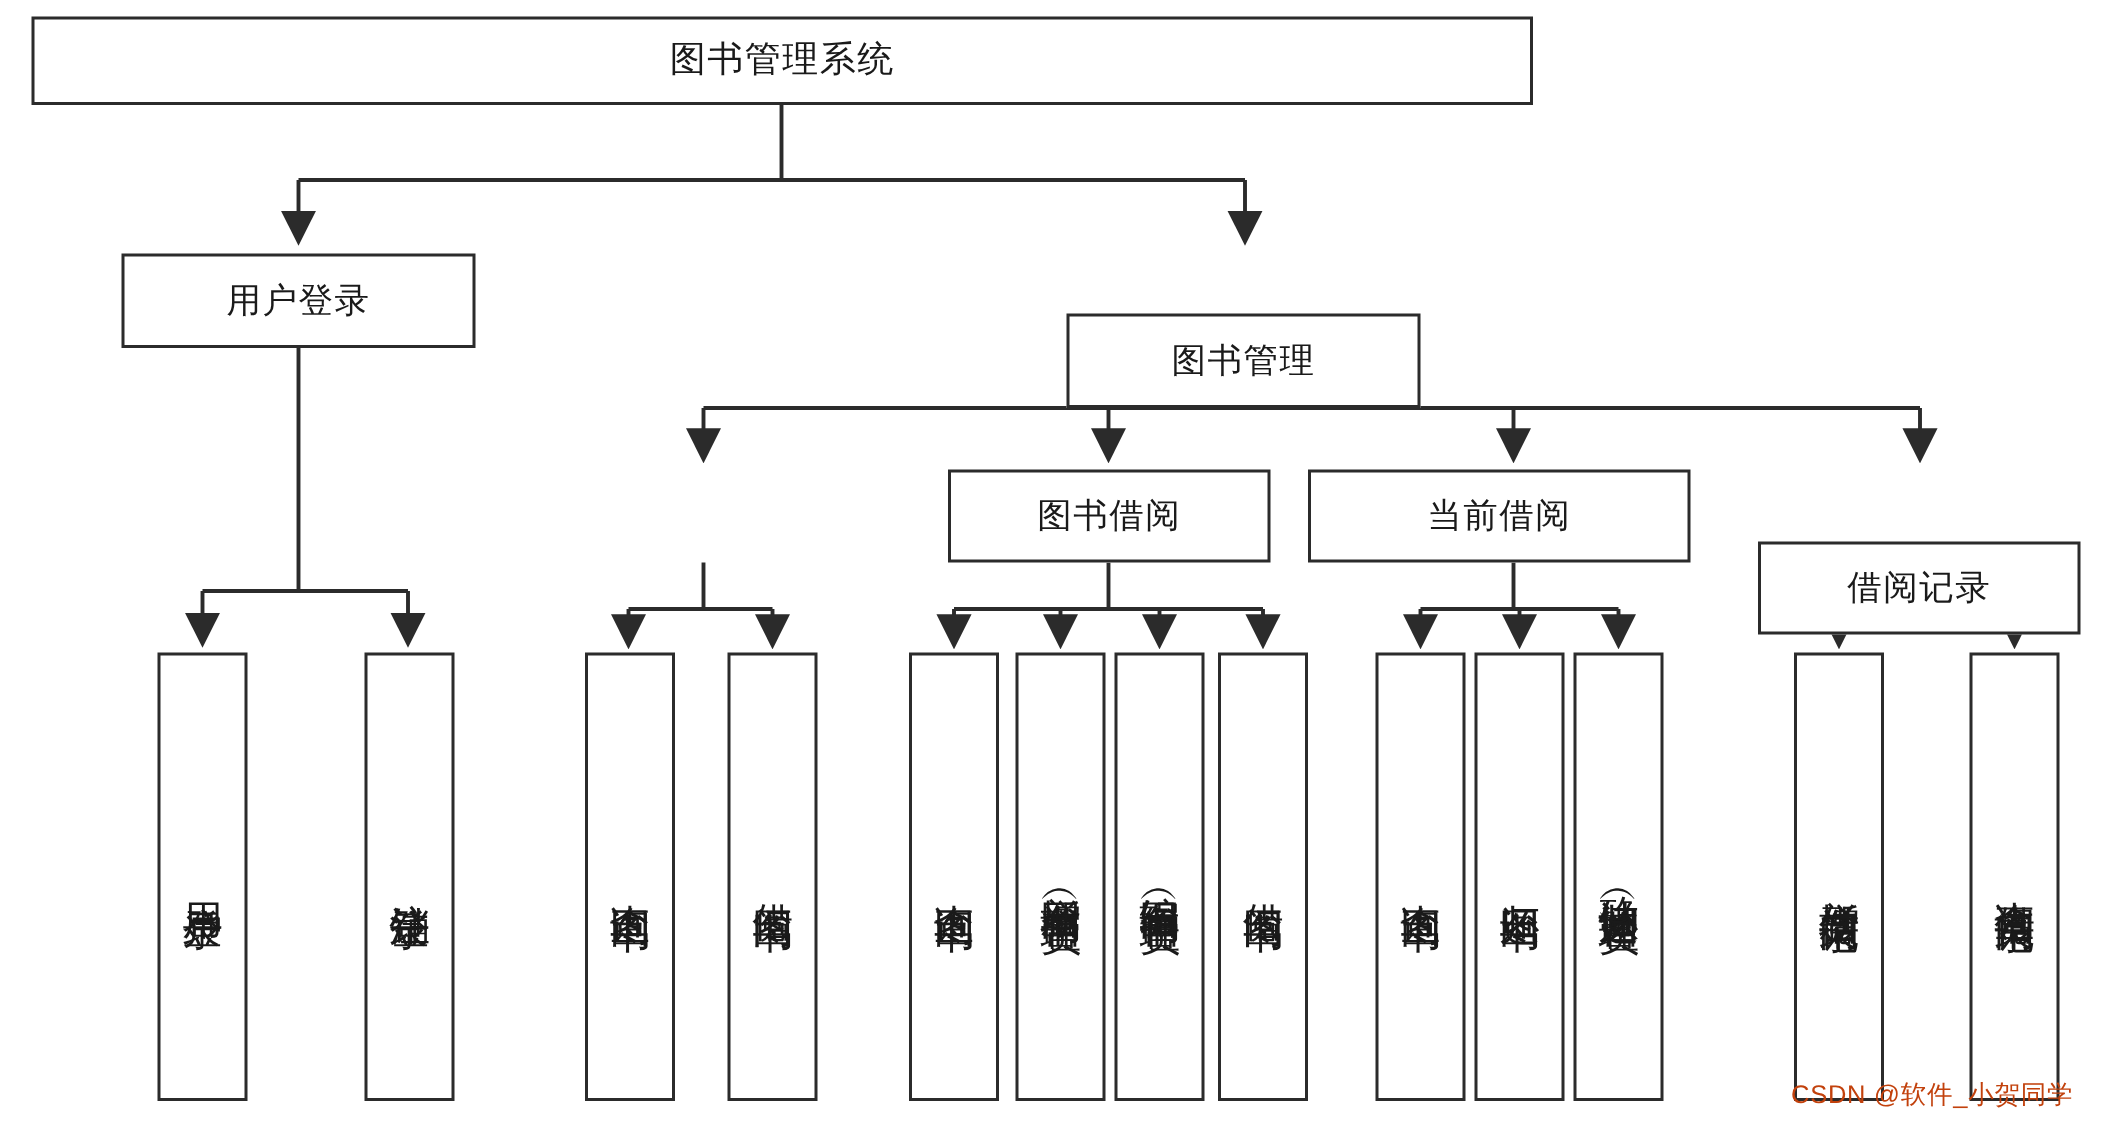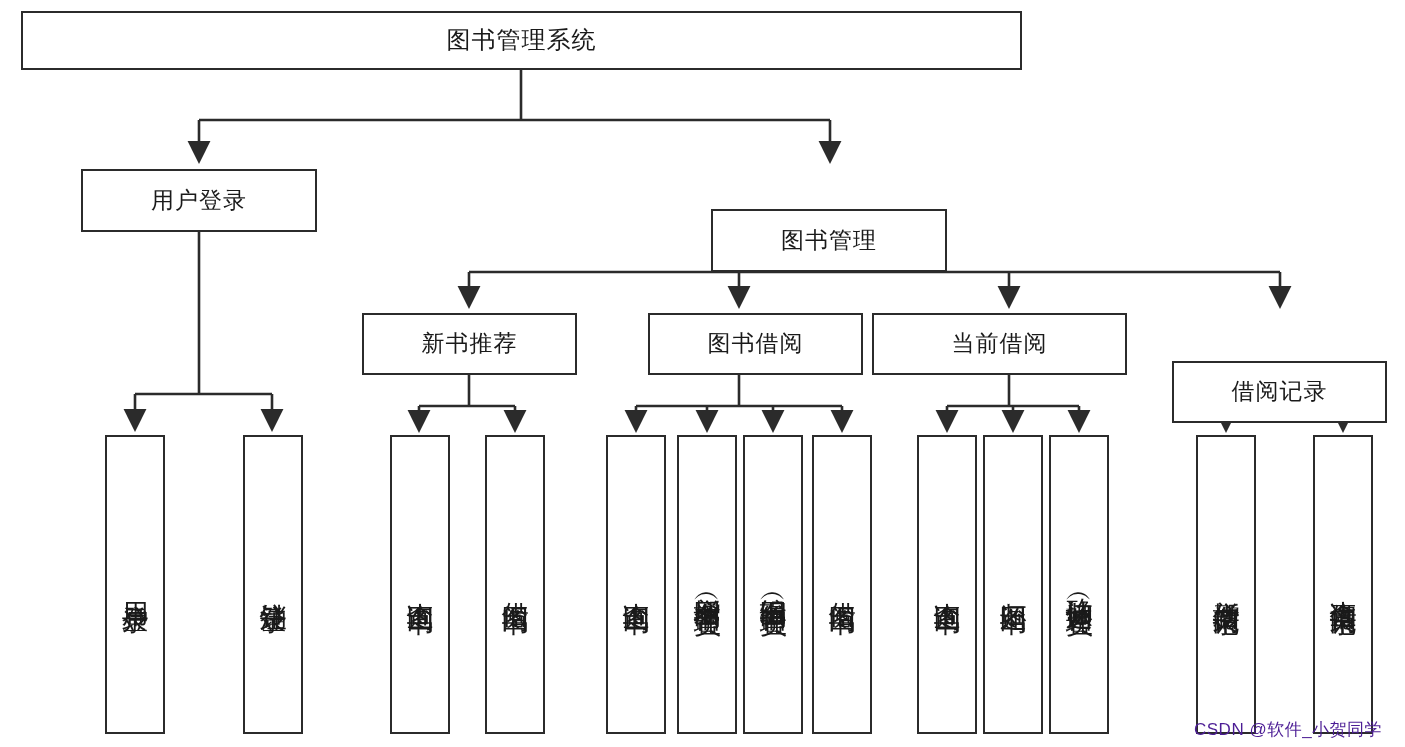--- a/index.html
+++ b/index.html
@@ -60,21 +60,21 @@
     text-orientation: upright;
     font-size: 27px;
     line-height: 1.05;
     letter-spacing: 2px;
     white-space: nowrap;
     max-height: 100%;
   }
   .watermark {
     position: absolute;
     font-size: 17px;
-    color: #4c1d95;
+    color: #c2410c;
     white-space: nowrap;
     letter-spacing: 0.5px;
   }
 </style>
 </head>
 <body>
 
 <div id="canvas">
 
   <svg class="connectors" viewBox="0 0 1405 747" xmlns="http://www.w3.org/2000/svg">
@@ -131,24 +131,21 @@
     <span class="lbl">图书管理系统</span>
   </div>
 
   <div class="node h" style="left:81px; top:169px; width:236px; height:63px;">
     <span class="lbl">用户登录</span>
   </div>
   <div class="node h" style="left:711px; top:169px; width:236px; height:63px;margin-top:40px;">
     <span class="lbl">图书管理</span>
   </div>
 
-  <div class="node h" style="left:362px; top:313px; width:215px; height:62px;">
-    <span class="lbl">新书推荐</span>
-  </div>
-  <div class="node h" style="left:632px; top:313px; width:215px; height:62px;margin-left:16px;">
+  <div class="node h" style="left:632px; top:313px; width:215px; height:62px;">
     <span class="lbl">图书借阅</span>
   </div>
   <div class="node h" style="left:872px; top:313px; width:255px; height:62px;">
     <span class="lbl">当前借阅</span>
   </div>
   <div class="node h" style="left:1172px; top:313px; width:215px; height:62px;margin-top:48px;">
     <span class="lbl">借阅记录</span>
   </div>
 
   <div class="node v" style="left:105px; top:435px; width:60px; height:299px;">

